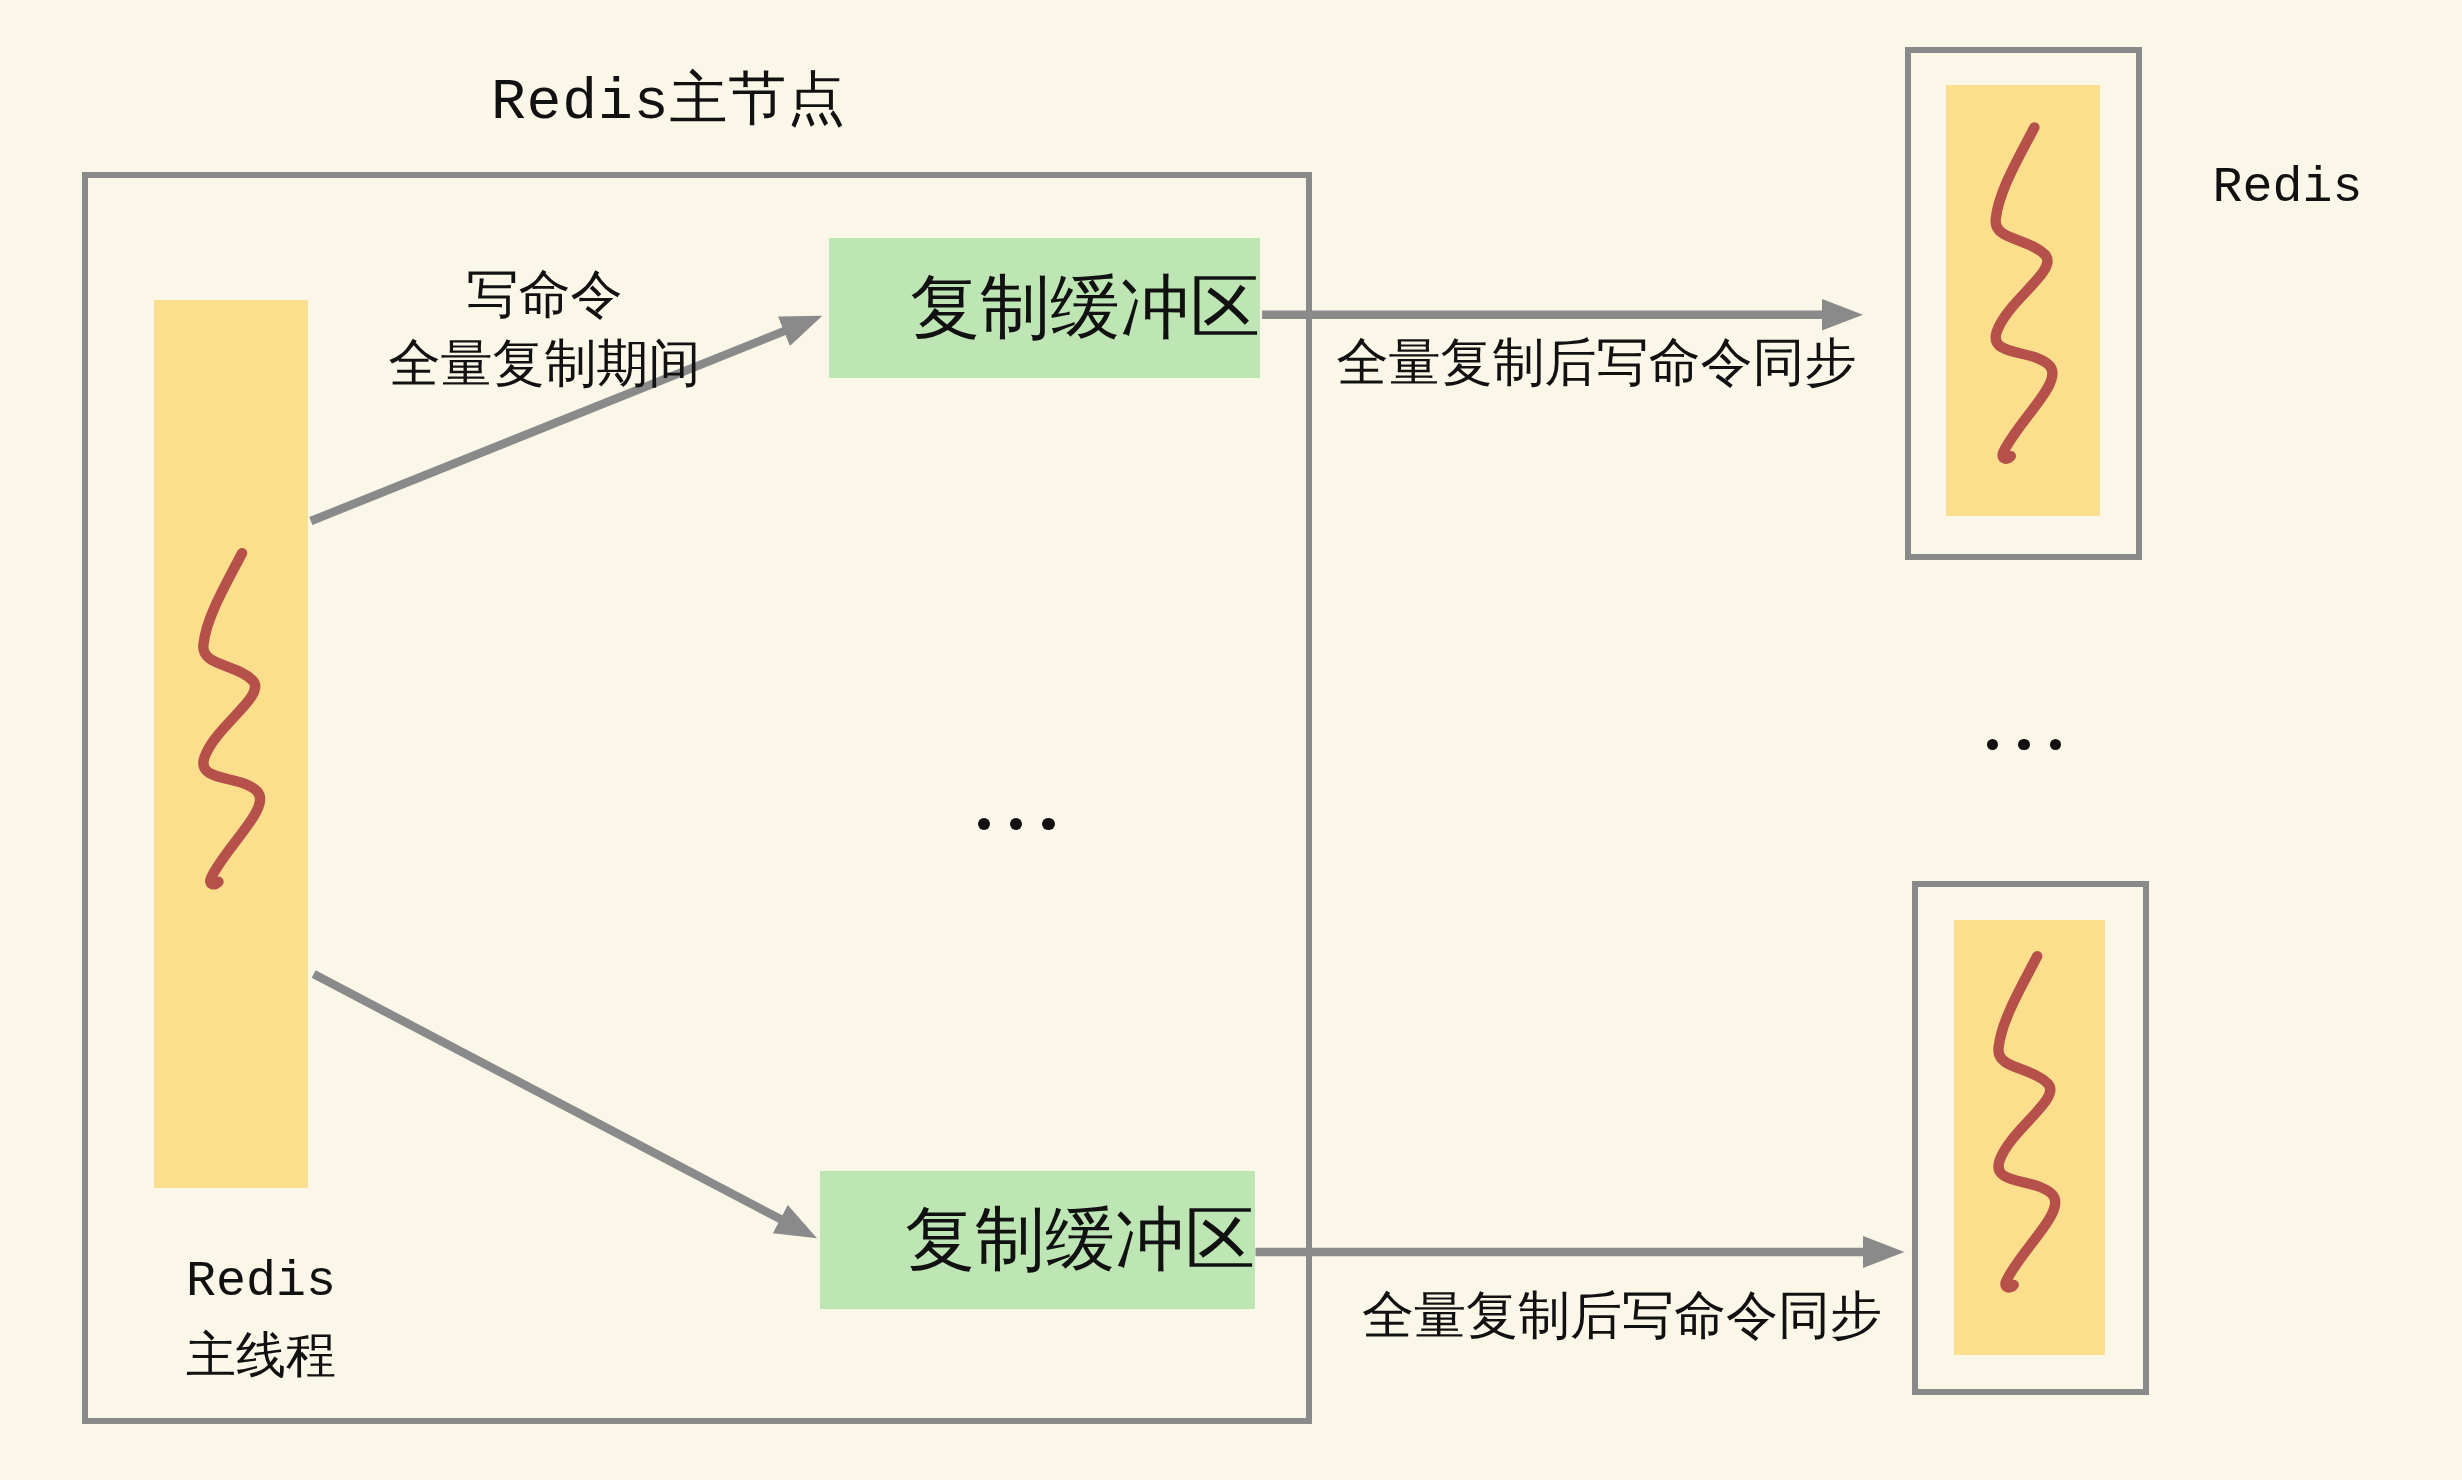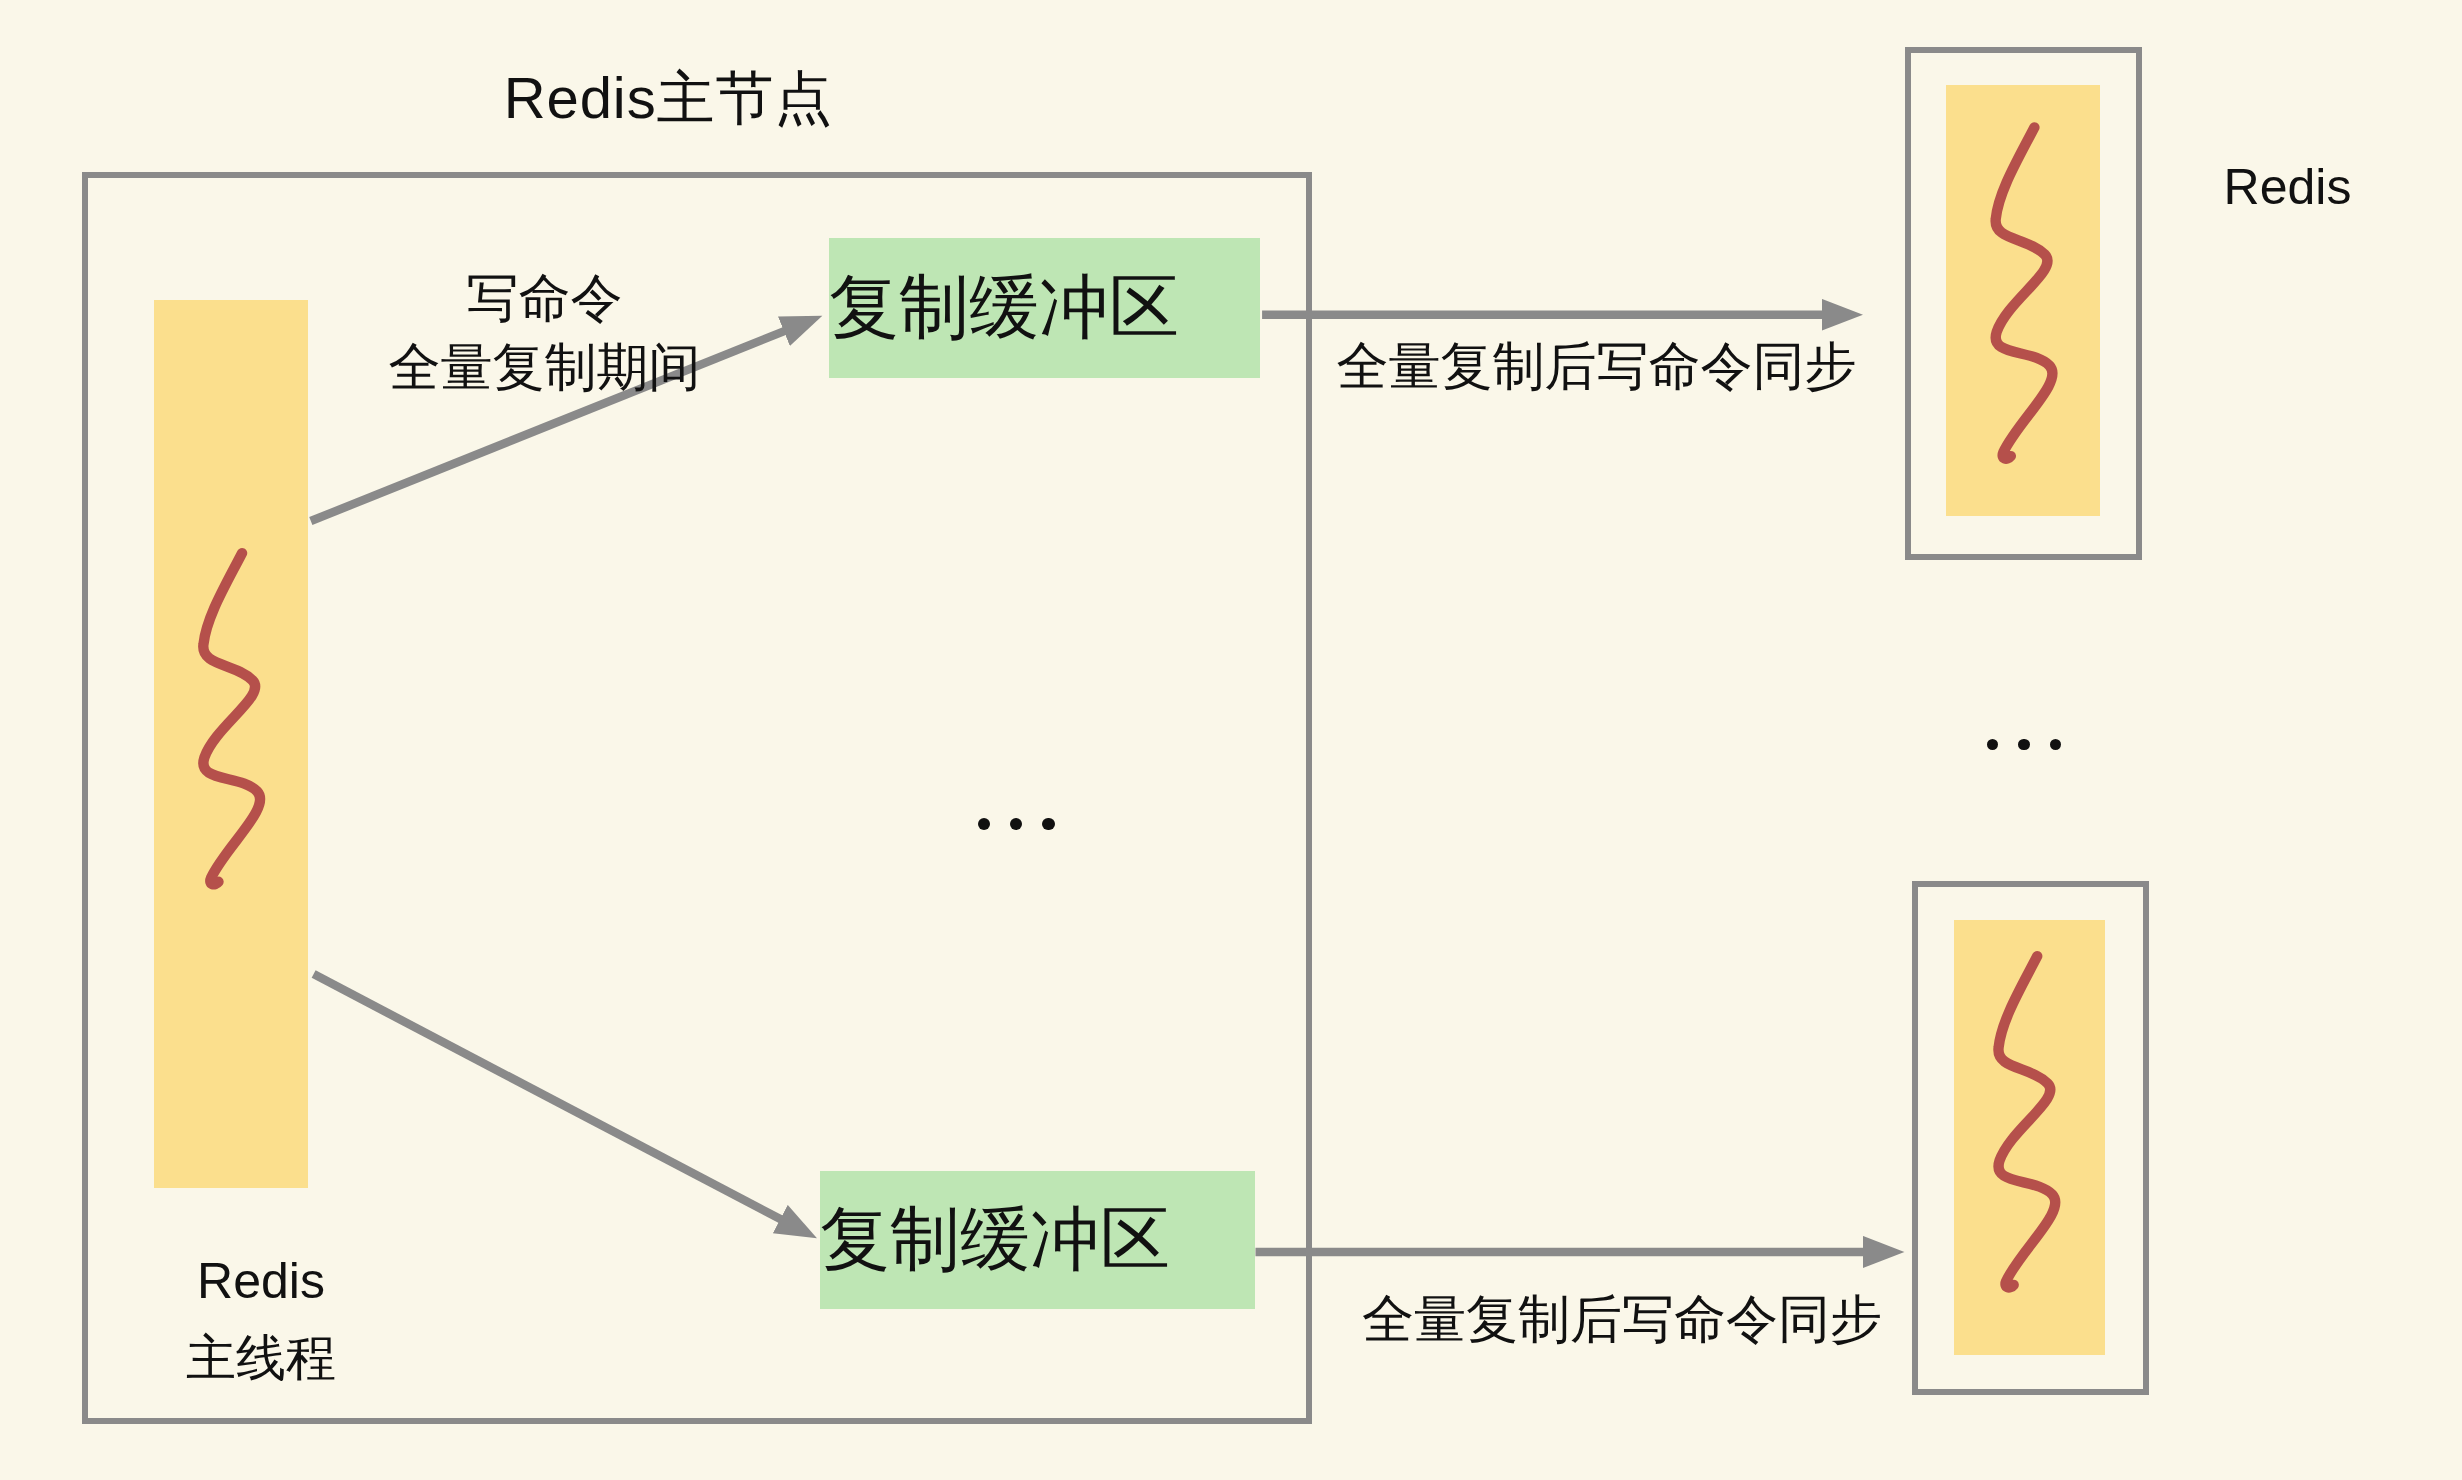--- a/index.html
+++ b/index.html
@@ -6,20 +6,21 @@
   body{
     font-family:"Liberation Sans","DejaVu Sans",sans-serif;
     background:#faf7e9;
   }
   #canvas{
     position:relative;
     width:2384px;
     height:1481px;
     background:#faf7e9;
     overflow:hidden;
+    font-family:Liberation Mono, monospace;
   }
   .abs{position:absolute;}
   .txt{
     color:#111111;
     text-align:center;
     white-space:nowrap;
   }
   .title{
     font-size:58px;
     letter-spacing:0.9px;
@@ -44,21 +45,21 @@
     box-sizing:border-box;
     background:transparent;
   }
   .ybar{
     background:#fbdf8d;
   }
   .green-box{
     background:#bee6b4;
     display:flex;
     align-items:center;
-    justify-content:flex-start;
+    justify-content:flex-end;
     font-size:70px;
     color:#111111;
   }
   .dots{
     display:flex;
     gap:20px;
     align-items:center;
   }
   .dot{
     width:12.2px;height:12.2px;border-radius:50%;

